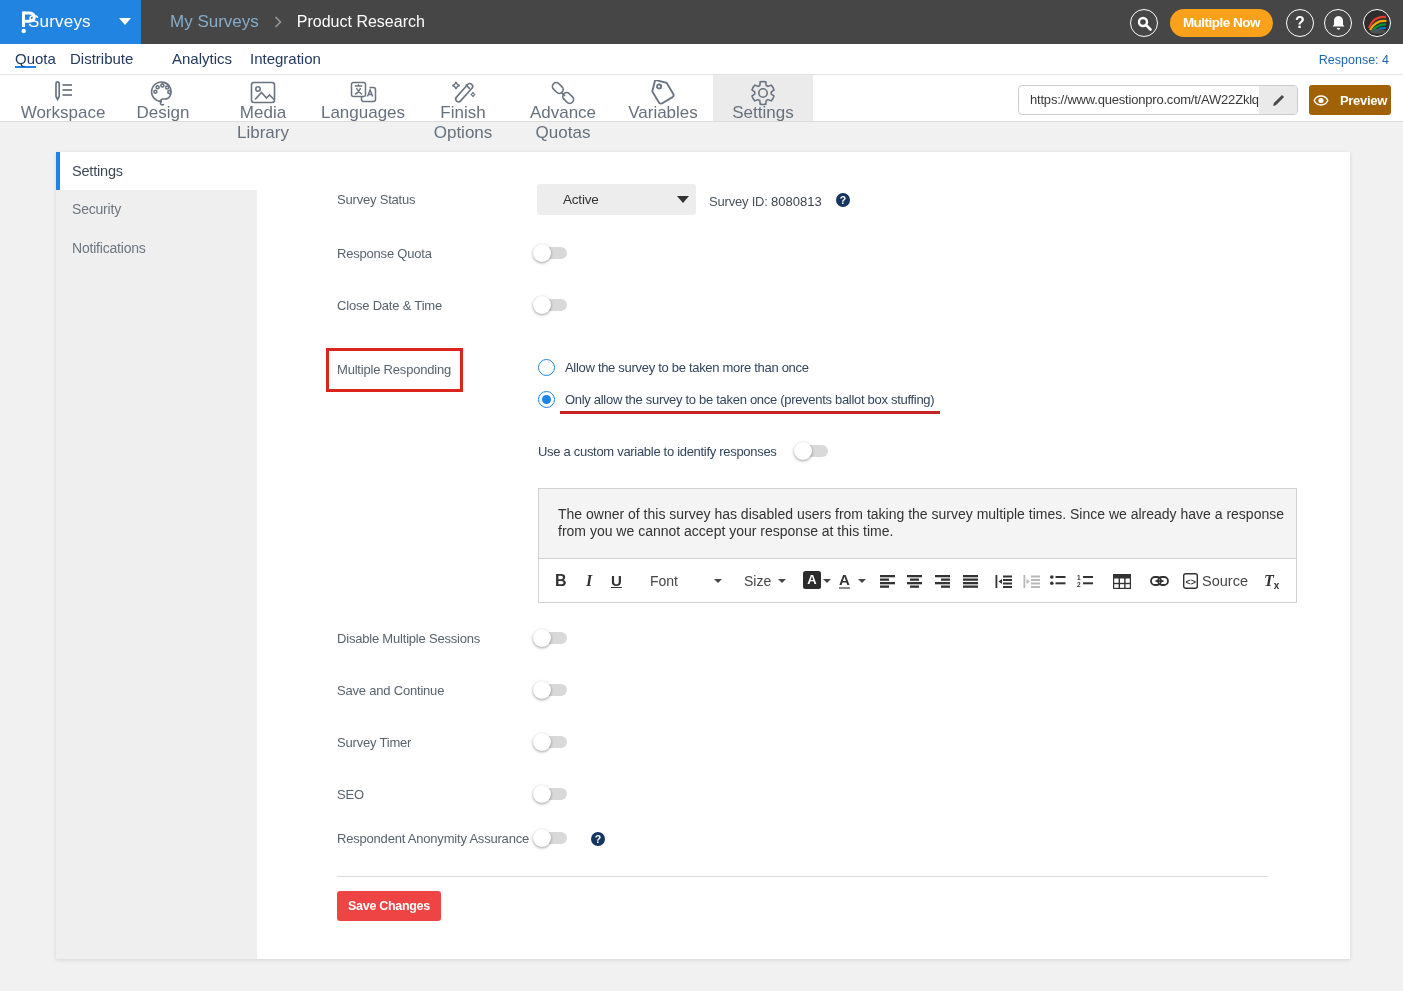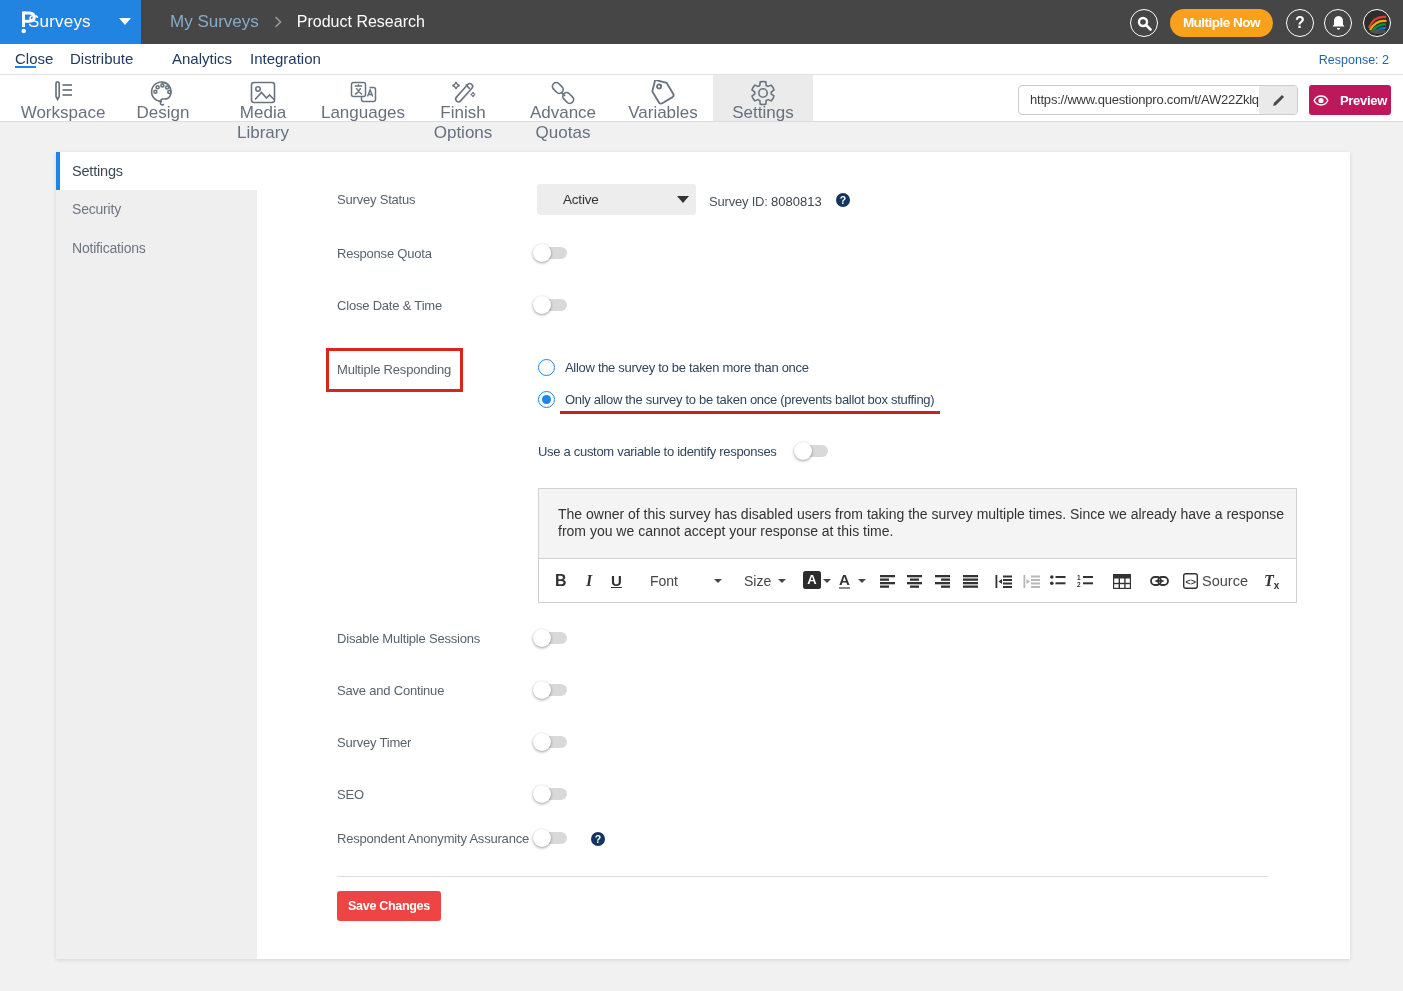--- a/index.html
+++ b/index.html
@@ -24,21 +24,21 @@
 
 
 #toolbar { position:absolute; left:0; top:75px; width:1403px; height:47px; background:#fff; border-bottom:1px solid #dcdcdc; }
 .tbtn { position:absolute; top:0; width:100px; height:46px; text-align:center; color:#67717e; }
 .tbtn .ic { height:28px; padding-top:5px; }
 .tbtn .lb { font-size:17px; margin-top:0px; }
 .tbtn.act { background:#ebebeb; }
 #urlbox { position:absolute; left:1018px; top:10px; width:280px; height:30px; border:1px solid #ccc; border-radius:4px; background:#fff; overflow:hidden; }
 #urlbox .utxt { position:absolute; left:11px; top:0; line-height:28px; font-size:13px; letter-spacing:-0.2px; color:#3a3a3a; white-space:nowrap; }
 #urlbox .pbl { position:absolute; right:0; top:0; width:38px; height:28px; background:#eaeaea; display:flex; align-items:center; justify-content:center; }
-#prevbtn { position:absolute; left:1309px; top:10px; width:82px; height:30px; background:#be185d; border-radius:3px; color:#fff; font-size:13px; letter-spacing:-0.3px; font-weight:bold; display:flex; align-items:center; justify-content:center; gap:11px; }
+#prevbtn { position:absolute; left:1309px; top:10px; width:82px; height:30px; background:#a16207; border-radius:3px; color:#fff; font-size:13px; letter-spacing:-0.3px; font-weight:bold; display:flex; align-items:center; justify-content:center; gap:11px; }
 
 
 #card { position:absolute; left:56px; top:152px; width:1294px; height:807px; background:#fff; box-shadow:0 1px 4px rgba(0,0,0,0.12); }
 #side { position:absolute; left:0; top:38px; width:201px; height:769px; background:#efefef; }
 .stab { height:39px; line-height:39px; padding-left:16px; font-size:14px; letter-spacing:-0.2px; color:#6d7681; }
 #tab-settings { position:absolute; left:0; top:0; width:201px; height:38px; background:#fff; border-left:4px solid #1d86e4; line-height:38px; padding-left:12px; font-size:14.5px; letter-spacing:-0.2px; color:#3b4856; }
 
 
 .flabel { position:absolute; left:281px; font-size:13px; letter-spacing:-0.2px; color:#57636e; }
 .toggle { position:absolute; width:34px; height:20px; }
@@ -103,25 +103,25 @@
       <path d="M4 17 C7 9 13 5 21 6" stroke="#e03c31" stroke-width="2.4" fill="none"></path>
       <path d="M5 19 C9 12 15 9 21.5 10" stroke="#f2a900" stroke-width="2.2" fill="none"></path>
       <path d="M7 20.5 C11 15 16 13 21 13.5" stroke="#009739" stroke-width="2.2" fill="none"></path>
       <path d="M10 21.5 C13 18 17 16.5 21 17" stroke="#0077c8" stroke-width="2" fill="none"></path>
       <ellipse cx="13" cy="20.5" rx="8" ry="2.4" fill="#555" opacity="0.8"></ellipse>
     </svg>
   </div>
 </div>
 
 <div id="nav">
-  <span class="item active" style="left:15px;width:21px;">Close</span>
+  <span class="item active" style="left:15px;width:21px;">Quota</span>
   <span class="item" style="left:70px;">Distribute</span>
   <span class="item" style="left:152px;margin-left:20px;">Analytics</span>
   <span class="item" style="left:250px;">Integration</span>
-  <span id="resp">Response: 2</span>
+  <span id="resp">Response: 4</span>
 </div>
 
 <div id="toolbar">
   <div class="tbtn" style="left:13px">
       <div class="ic">
     <svg width="30" height="26" viewBox="0 0 30 26">
           <g stroke="#6a7480" fill="none" stroke-width="1.7">
     <path d="M8 3.5 v13 l1.6 3 l1.6 -3 v-13 a1.6 1.6 0 0 0 -3.2 0 Z"></path>
     <line x1="14.5" y1="5" x2="24" y2="5"></line>
             <line x1="14.5" y1="10" x2="24" y2="10"></line>

